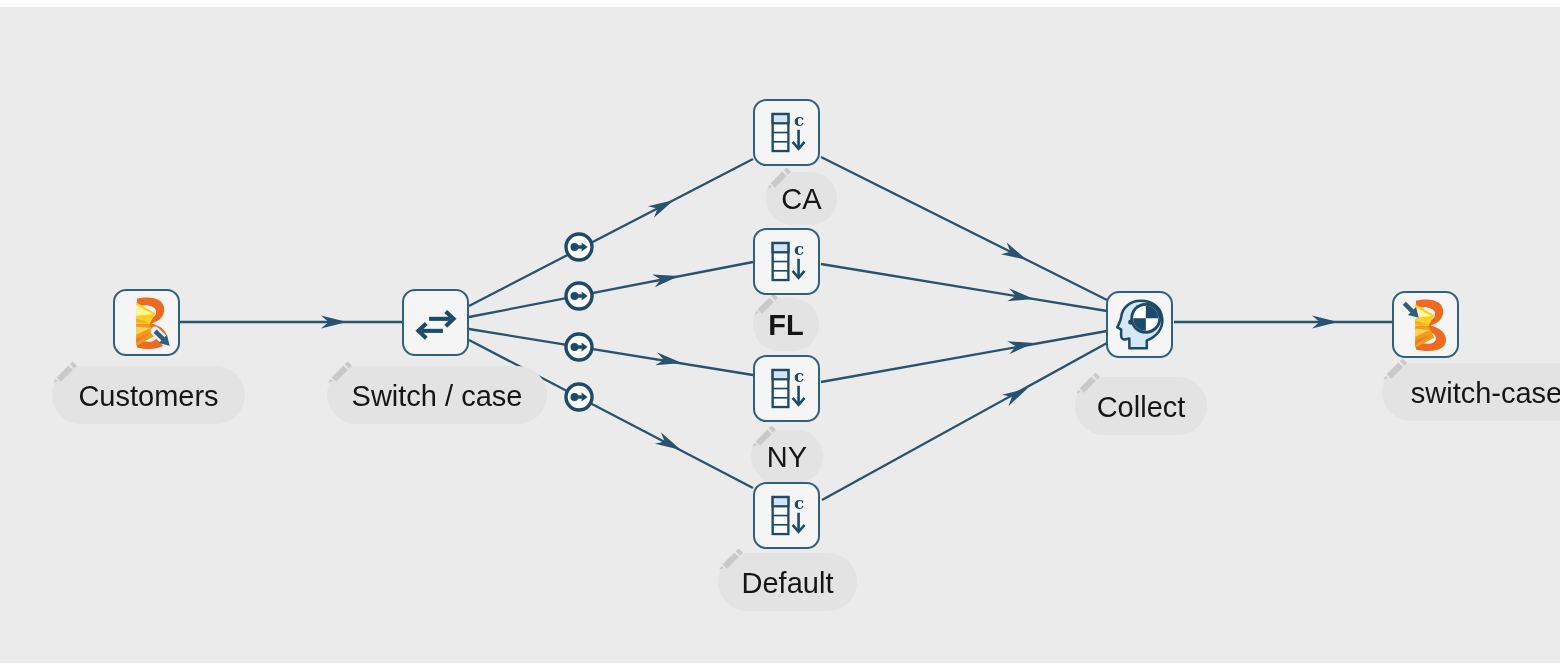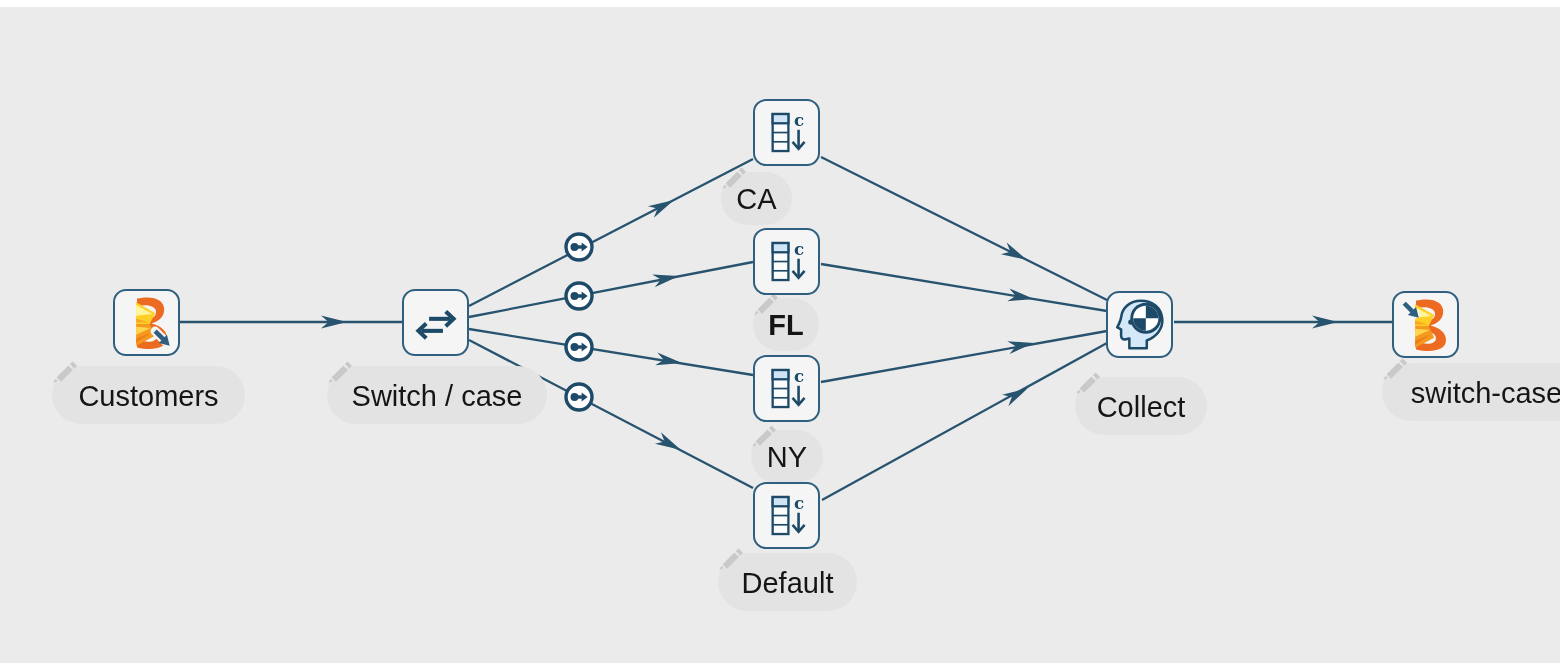--- a/index.html
+++ b/index.html
@@ -273,21 +273,21 @@
 
   <div class="pill" style="left:327px;top:366px;width:220px;height:58px;">
     <svg class="pencil" viewBox="0 0 28 28">
       <path d="M6,22 L16.6,11.4 L20.6,15.4 L10,26 Z" fill="#c9c9c9"></path>
       <path d="M17.9,10.1 L20.4,7.6 L24.4,11.6 L21.9,14.1 Z" fill="#c9c9c9"></path>
       <path d="M4.8,23.2 L3,27 L6.9,25.3 Z" fill="#c9c9c9"></path>
     </svg>
     <span class="label-text">Switch / case</span>
   </div>
 
-  <div class="pill" style="left:721px;top:172px;width:71px;height:53px;">
+  <div class="pill" style="left:766px;top:172px;width:71px;height:53px;">
     <svg class="pencil" viewBox="0 0 28 28">
       <path d="M6,22 L16.6,11.4 L20.6,15.4 L10,26 Z" fill="#c9c9c9"></path>
       <path d="M17.9,10.1 L20.4,7.6 L24.4,11.6 L21.9,14.1 Z" fill="#c9c9c9"></path>
       <path d="M4.8,23.2 L3,27 L6.9,25.3 Z" fill="#c9c9c9"></path>
     </svg>
     <span class="label-text">CA</span>
   </div>
 
   <div class="pill" style="left:753px;top:298px;width:66px;height:53px;font-weight:bold;">
     <svg class="pencil" viewBox="0 0 28 28">

